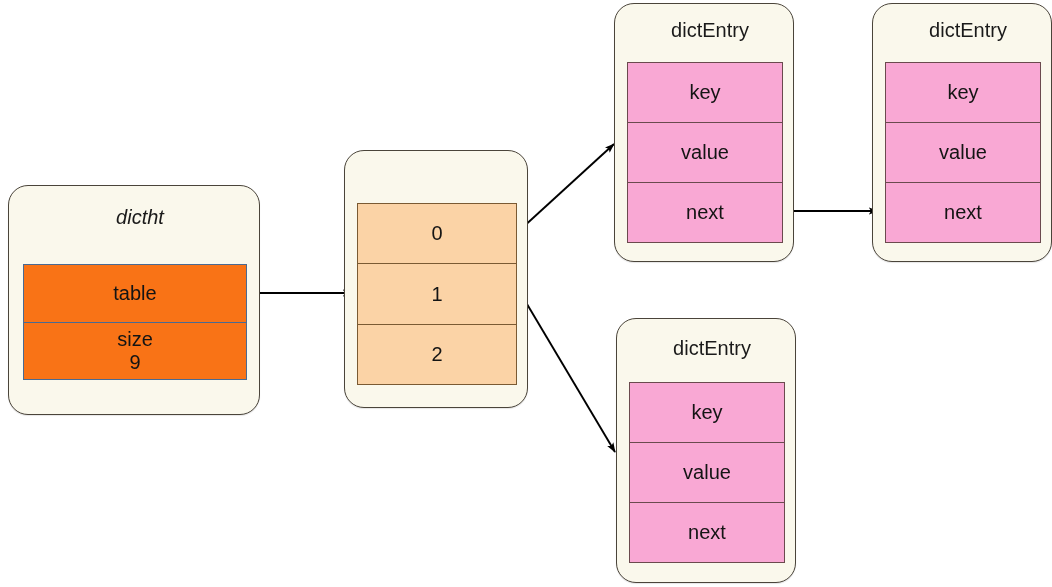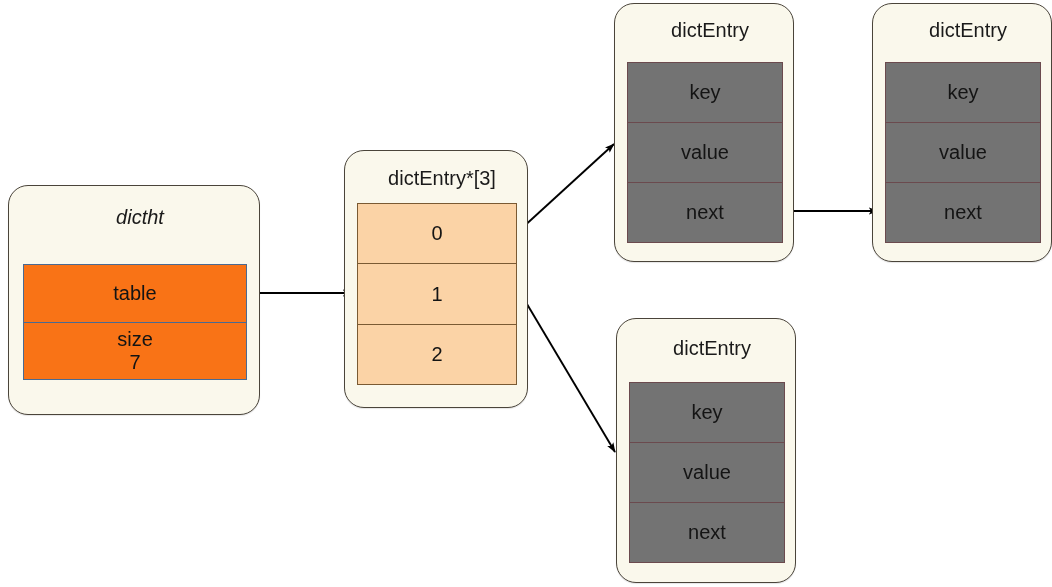--- a/index.html
+++ b/index.html
@@ -56,21 +56,21 @@
   }
   .field:last-child { border-bottom: none; }
 
   .fields.blue  { border-color: #4a6a92; }
   .fields.blue .field { background: #f97316; border-bottom-color: #4a6a92; }
 
   .fields.orange { border-color: #7a5a33; }
   .fields.orange .field { background: #fbd3a6; border-bottom-color: #7a5a33; }
 
   .fields.pink { border-color: #6b4a4e; }
-  .fields.pink .field { background: #737373; border-bottom-color: #6b4a4e; }
+  .fields.pink .field { background: #f9a8d4; border-bottom-color: #6b4a4e; }
 
   svg.edges {
     position: absolute;
     left: 0;
     top: 0;
     width: 1052px;
     height: 587px;
     pointer-events: none;
   }
 </style>
@@ -93,26 +93,25 @@
     <line x1="521" y1="294" x2="615" y2="452" stroke="#000000" stroke-width="1.9" marker-end="url(#arrowhead)"></line>
 
     <line x1="793" y1="211" x2="878" y2="211" stroke="#000000" stroke-width="1.9" marker-end="url(#arrowhead)"></line>
   </svg>
 
   <div class="node" style="left:8px; top:185px; width:252px; height:230px;">
     <div class="node-title" style="top:21px;font-style:italic;">dictht</div>
     <div class="fields blue" style="left:14px; top:78px; width:224px; height:116px;">
       <div class="field">table</div>
       <div class="field">size
-7</div>
+9</div>
     </div>
   </div>
 
   <div class="node" style="left:344px; top:150px; width:184px; height:258px;">
-    <div class="node-title" style="top:17px;">dictEntry*[3]</div>
     <div class="fields orange" style="left:12px; top:52px; width:160px; height:182px;">
       <div class="field">0</div>
       <div class="field">1</div>
       <div class="field">2</div>
     </div>
   </div>
 
   <div class="node" style="left:614px; top:3px; width:180px; height:259px;">
     <div class="node-title" style="top:16px;">dictEntry</div>
     <div class="fields pink" style="left:12px; top:58px; width:156px; height:181px;">

